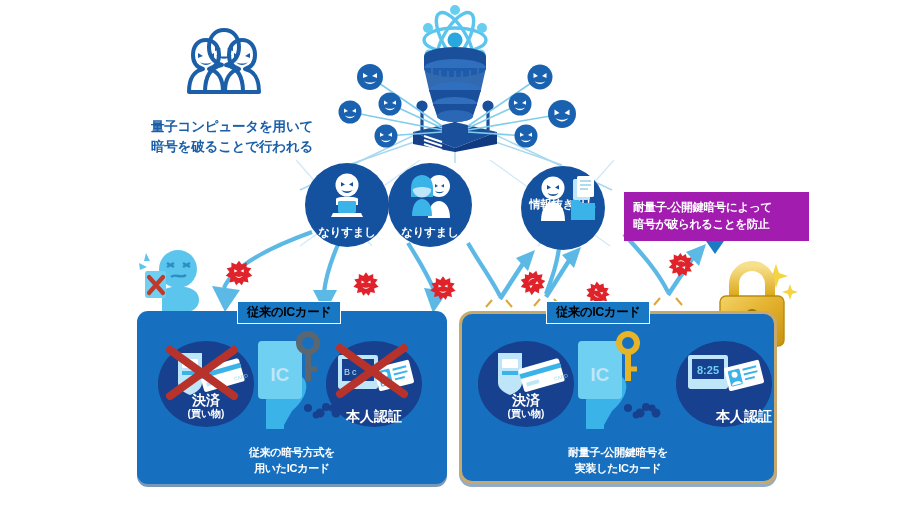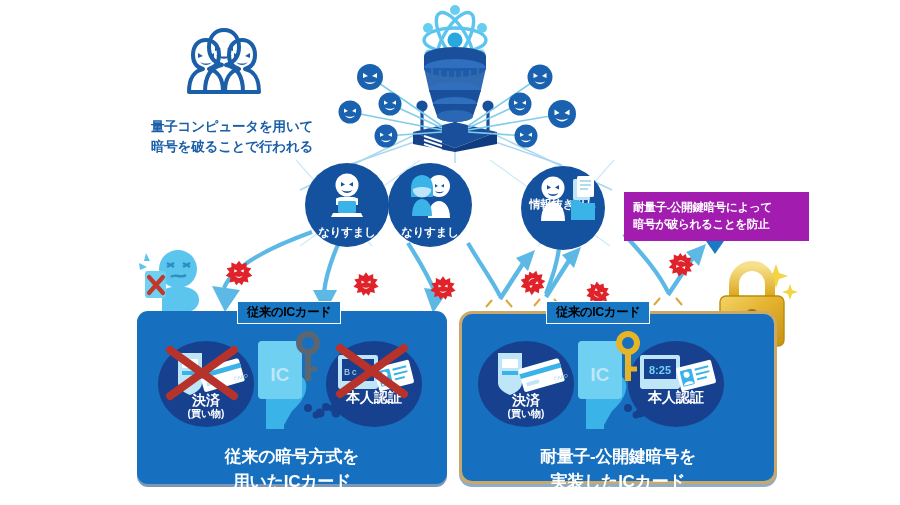--- a/index.html
+++ b/index.html
@@ -74,26 +74,26 @@
   .panel-tag.legacy{left:237px;}
   .panel-tag.newdev{left:546px;}
 
   .pcircle{
     position:absolute;width:96px;height:86px;border-radius:50%;
     background:#17418f;
     display:flex;flex-direction:column;align-items:center;justify-content:flex-end;
   }
   .pcircle .lab1{color:#fff;font-size:14px;font-weight:700;line-height:1;letter-spacing:0px;}
   .pcircle .lab2{color:#fff;font-size:10px;font-weight:700;line-height:1.3;margin-bottom:7px;}
-  .pcircle.noSub .lab1{margin-bottom:23px;}
+  .pcircle.noSub .lab1{margin-bottom:3px;font-family:Liberation Serif, serif;}
   .pcircle .art{position:absolute;top:10px;left:8px;width:80px;height:46px;}
 
   .pcaption{
     position:absolute;width:200px;text-align:center;
-    color:#ffffff;font-size:17px;line-height:1.45;font-weight:700;letter-spacing:-0.3px;
+    color:#ffffff;font-size:11px;line-height:1.45;font-weight:700;letter-spacing:-0.3px;
   }
   .ic-text{
     font-size:19px;font-weight:700;fill:#bfe6f8;
   }
   .dots circle{fill:#17418f;}
 </style>
 </head>
 <body>
 
 <div id="stage">
@@ -598,21 +598,21 @@
         <rect x="34" y="12" width="42" height="24" rx="2.4" fill="#ffffff"></rect>
         <rect x="34" y="17" width="42" height="5" fill="#3ab3e8"></rect>
         <rect x="38" y="27" width="13" height="4" rx="1" fill="#bfe6f8"></rect>
         <text x="66" y="33" font-size="5" fill="#9fd2e8" font-family="'Liberation Sans',sans-serif">CARD</text>
       </g>
     </svg>
     <div class="lab1">決済</div>
     <div class="lab2">(買い物)</div>
   </div>
 
-  <div class="pcircle noSub" style="left:628px;top:341px;">
+  <div class="pcircle noSub" style="left:676px;top:341px;align-items:flex-end;">
     <svg class="art" viewBox="0 0 80 46">
       <rect x="4" y="4" width="40" height="34" rx="2.4" fill="#bfe6f8"></rect>
       <rect x="8" y="8" width="32" height="20" fill="#17418f"></rect>
       <text x="24" y="23" text-anchor="middle" font-size="11" fill="#6fd0f1" font-family="'Liberation Sans',sans-serif" font-weight="700">8:25</text>
       <g fill="#bfe6f8">
           <rect x="9" y="30" width="5" height="5"></rect>
           <rect x="17" y="30" width="5" height="5"></rect>
       <rect x="25" y="30" width="5" height="5"></rect>
           <rect x="33" y="30" width="5" height="5"></rect>
         </g>

